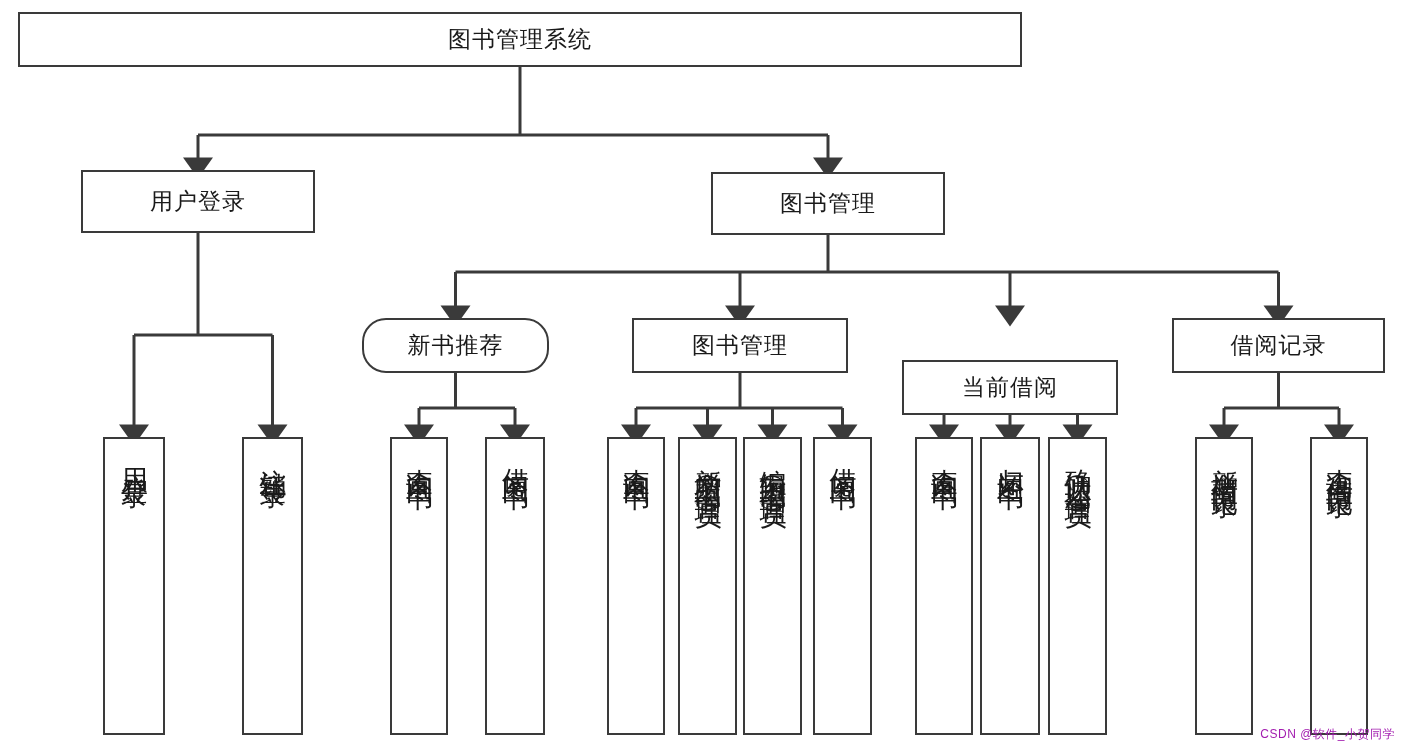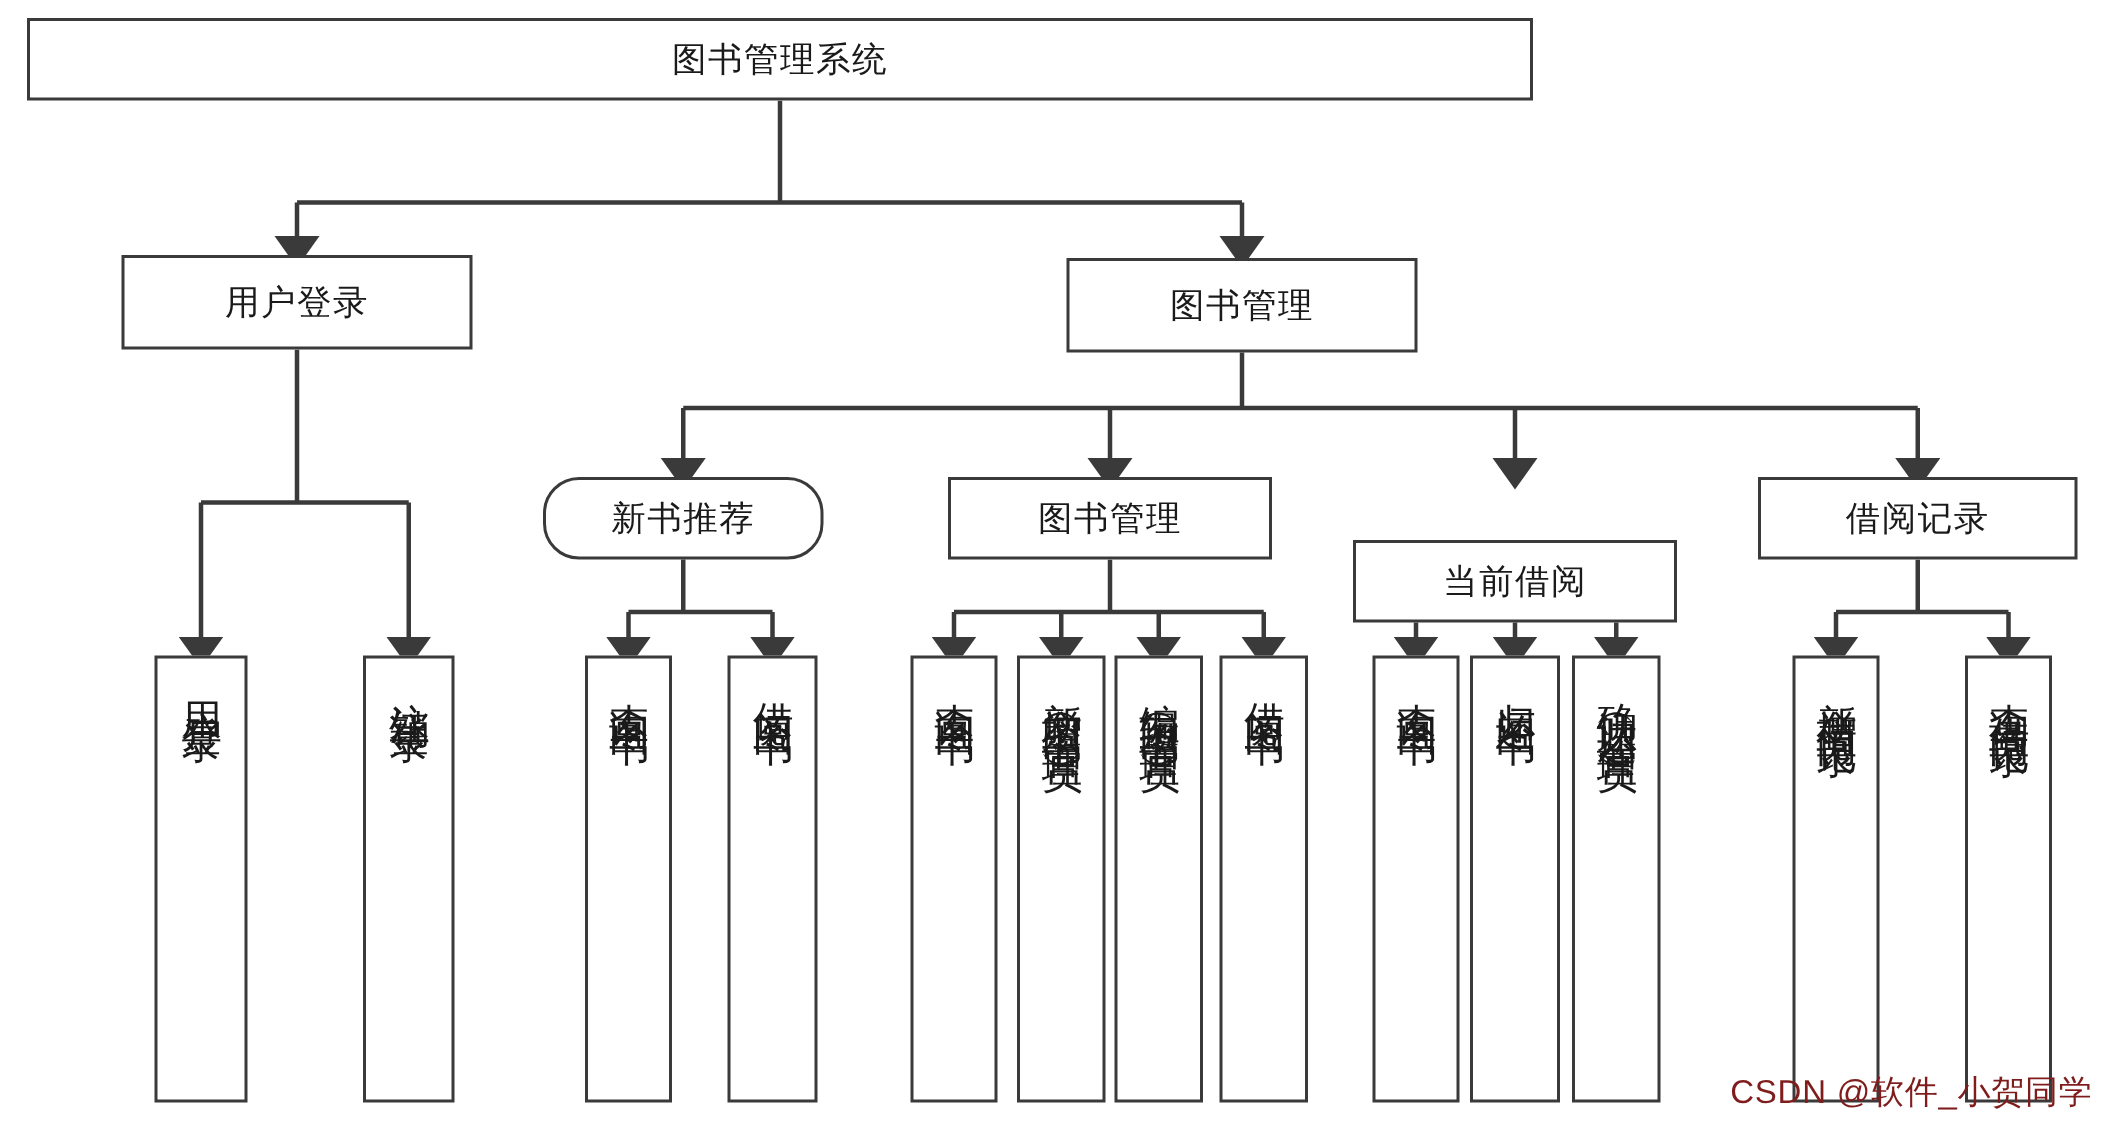--- a/index.html
+++ b/index.html
@@ -6,21 +6,21 @@
   body{font-family:"Liberation Sans","DejaVu Sans",sans-serif;}
   #canvas{position:relative;width:1405px;height:747px;background:#ffffff;overflow:hidden;}
   #wire{position:absolute;left:0;top:0;width:1405px;height:747px;}
   .node{position:absolute;box-sizing:border-box;background:#ffffff;border:2.5px solid #3a3a3a;
         display:flex;align-items:center;justify-content:center;}
   .node .lbl{color:#1a1a1a;line-height:1.0;white-space:pre;}
   .h-node .lbl{font-size:23px;letter-spacing:1px;}
   .v-node{align-items:flex-start;padding-top:8px;}
   .v-node .lbl{writing-mode:vertical-rl;text-orientation:upright;font-size:27px;
                letter-spacing:5px;line-height:1.0;}
-  #watermark{position:absolute;right:10px;bottom:4px;font-size:22px;color:#7f1d1d;
+  #watermark{position:absolute;right:10px;bottom:4px;font-size:12px;color:#a21caf;
              letter-spacing:0.5px;white-space:nowrap;}
 </style>
 </head>
 <body>
 
 <div id="canvas">
 
   <svg id="wire" viewBox="0 0 1405 747" xmlns="http://www.w3.org/2000/svg">
     <defs>
       <marker id="arr" markerWidth="12" markerHeight="12" refX="1.2" refY="5" orient="auto" markerUnits="strokeWidth">

